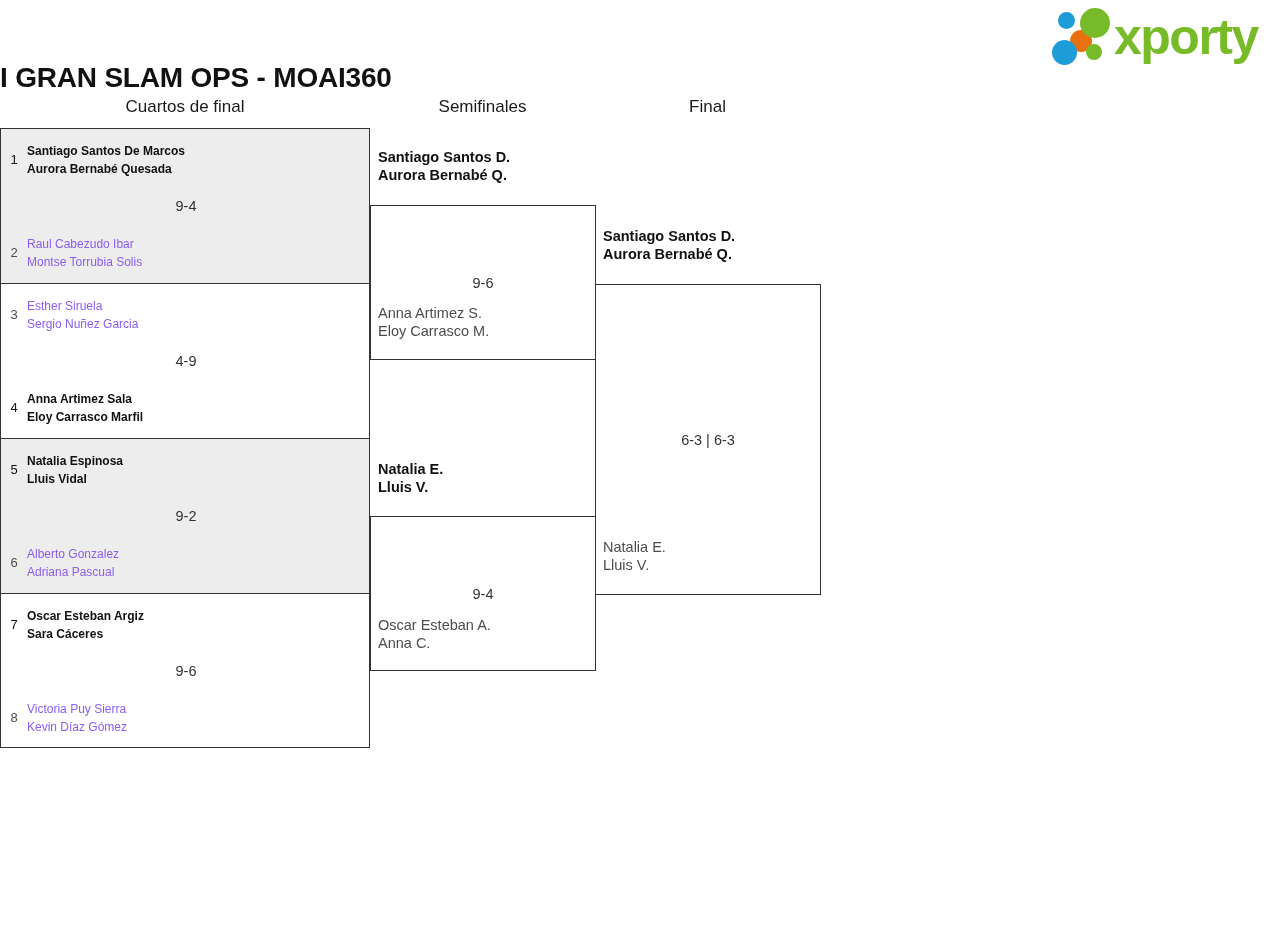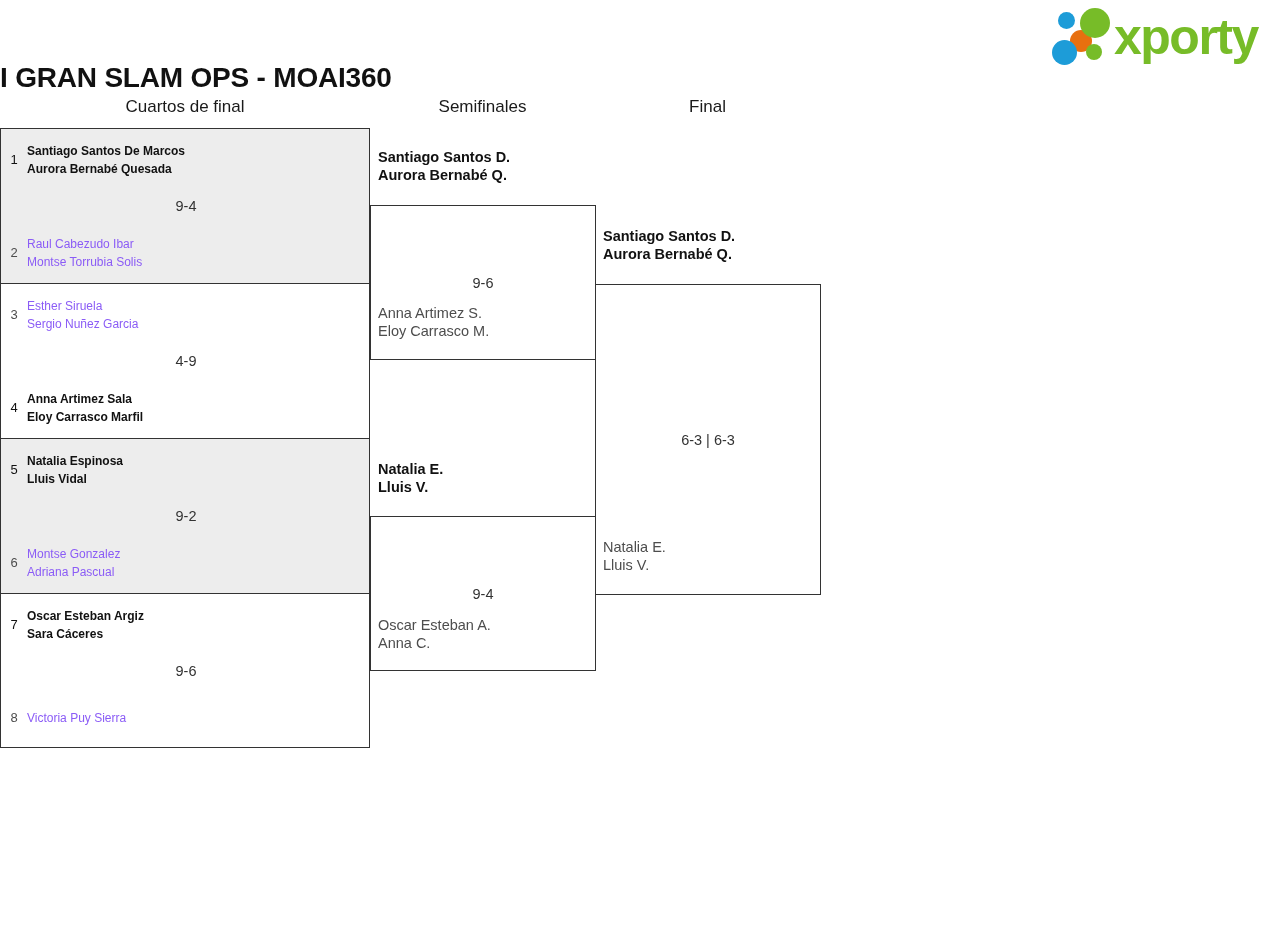--- a/index.html
+++ b/index.html
@@ -283,39 +283,40 @@
       <span class="seed">5</span>
       <span class="team-names">
         <span class="player">Natalia Espinosa</span>
         <span class="player">Lluis Vidal</span>
       </span>
     </div>
     <div class="qf-score">9-2</div>
     <div class="qf-team bottom loser">
       <span class="seed">6</span>
       <span class="team-names">
-        <span class="player">Montse Gonzalez</span>
+        <span class="player">Alberto Gonzalez</span>
         <span class="player">Adriana Pascual</span>
       </span>
     </div>
   </div>
 
   <div class="qf-block plain last" id="qf-block-3">
     <div class="qf-team top winner">
       <span class="seed">7</span>
       <span class="team-names">
         <span class="player">Oscar Esteban Argiz</span>
         <span class="player">Sara Cáceres</span>
       </span>
     </div>
     <div class="qf-score">9-6</div>
     <div class="qf-team bottom loser">
       <span class="seed">8</span>
       <span class="team-names">
         <span class="player">Victoria Puy Sierra</span>
+        <span class="player">Kevin Díaz Gómez</span>
       </span>
     </div>
   </div>
 
   <div class="sf-name winner" id="sf-name-0-win">
     <span class="player">Santiago Santos D.</span>
     <span class="player">Aurora Bernabé Q.</span>
   </div>
   <div class="sf-box" id="sf-box-0">
     <div class="sf-score">9-6</div>

